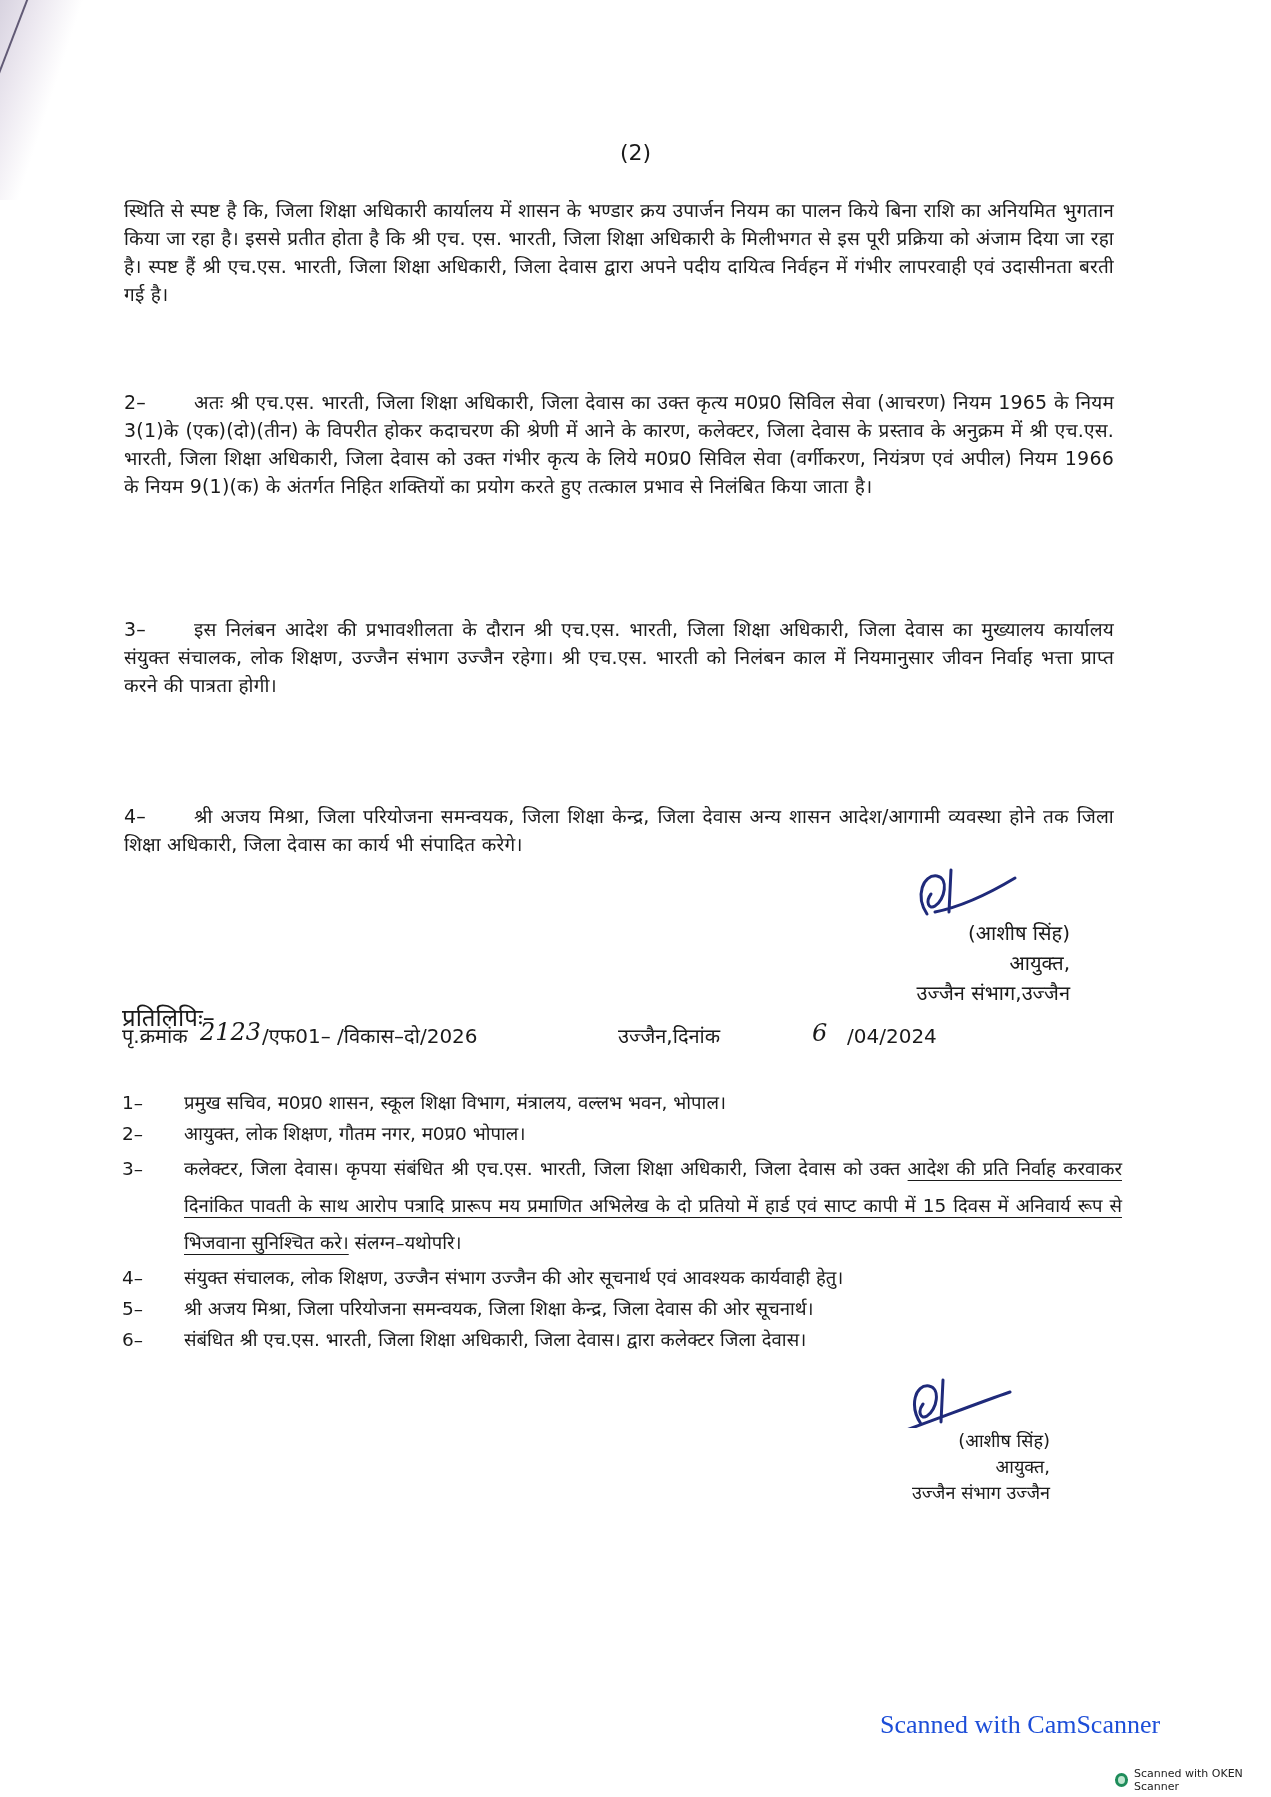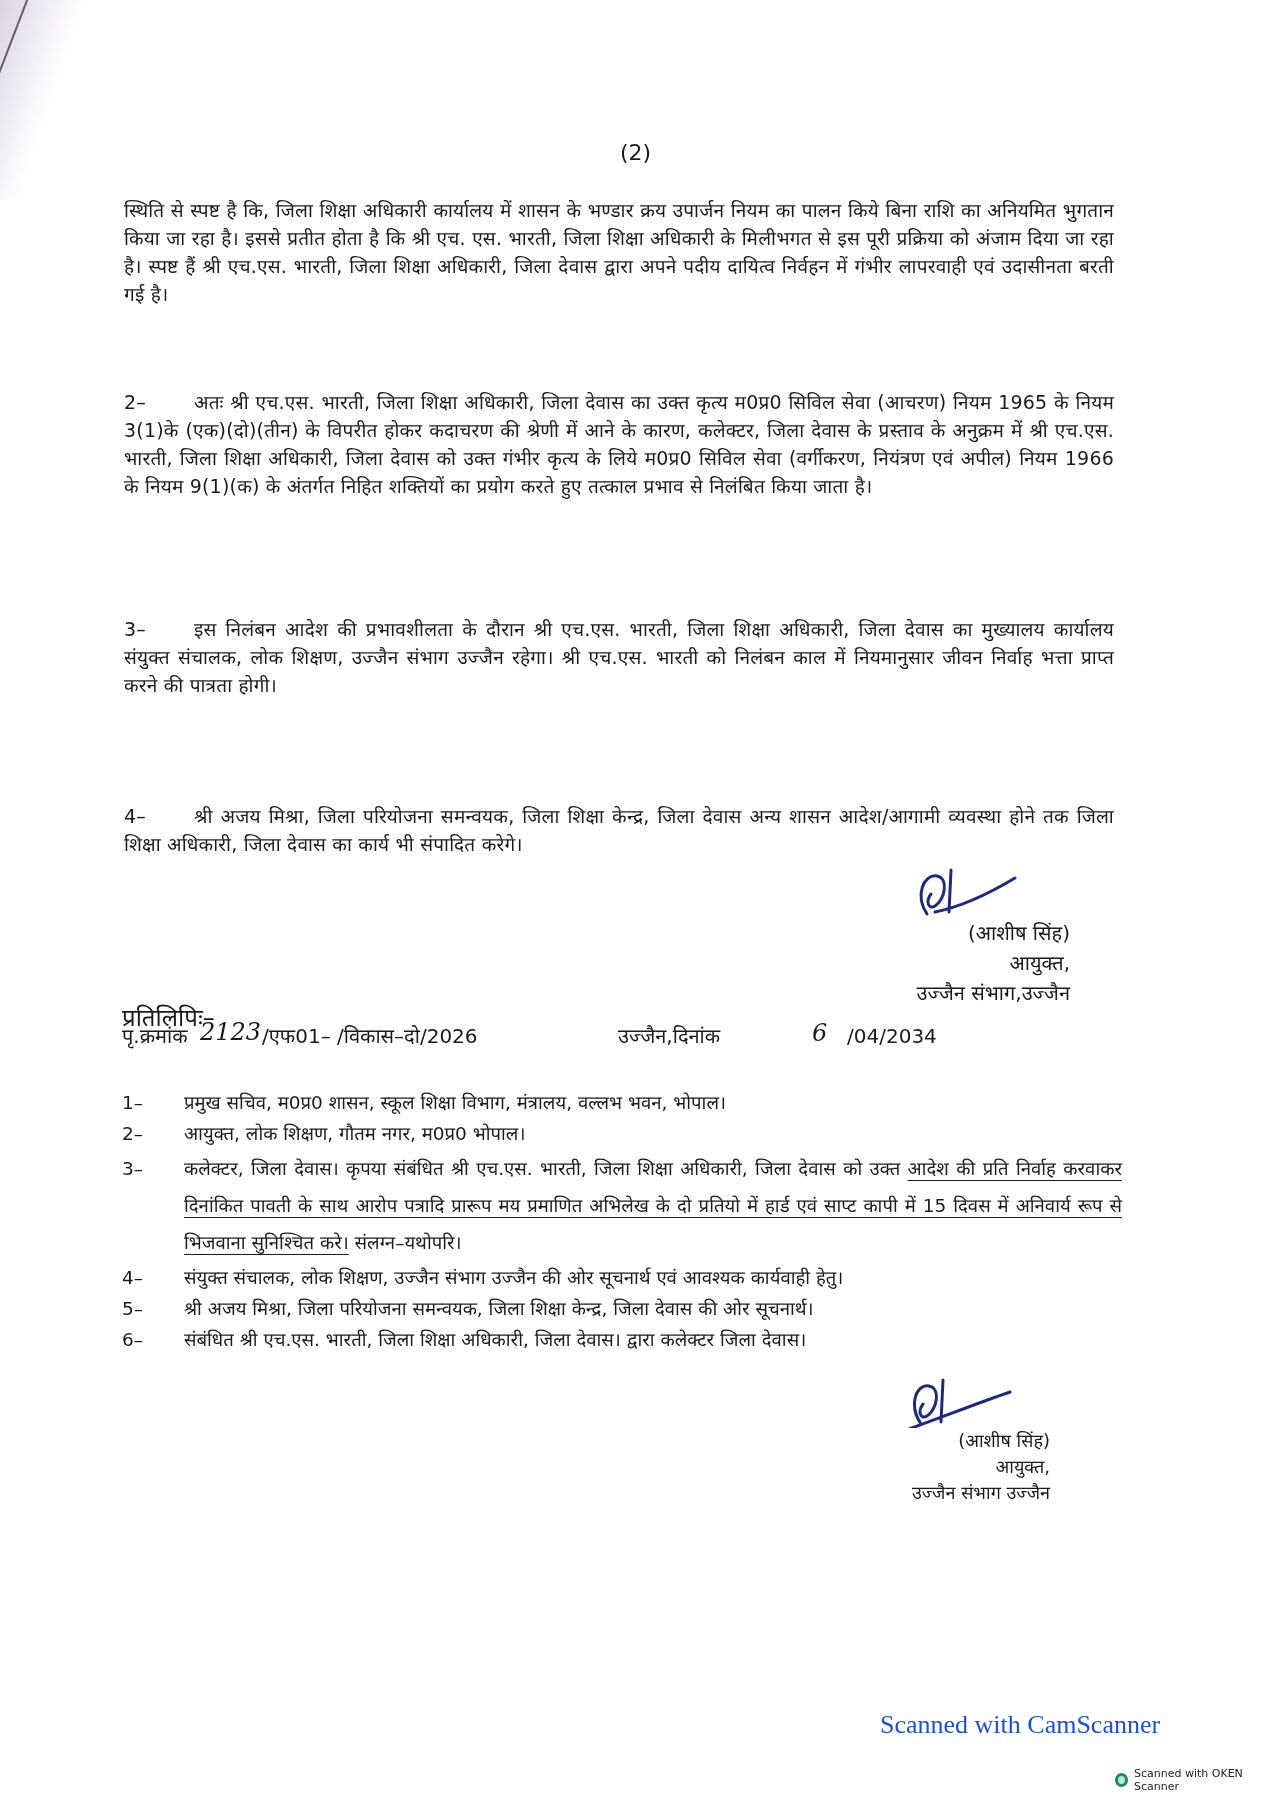--- a/index.html
+++ b/index.html
@@ -104,21 +104,21 @@
   <div>आयुक्त,</div>
   <div>उज्जैन संभाग,उज्जैन</div>
 </div>
 
 <div class="ref-line">
   <span style="left:0">पृ.क्रमांक</span>
   <span style="left:78px;top:-4px" class="handwritten">2123</span>
   <span style="left:140px">/एफ01–   /विकास–दो/2026</span>
   <span style="left:496px">उज्जैन,दिनांक</span>
   <span style="left:690px;top:-3px" class="handwritten">6</span>
-  <span style="left:725px">/04/2034</span>
+  <span style="left:725px">/04/2024</span>
 </div>
 
 <div class="copy-heading">प्रतिलिपिः–</div>
 
 <div class="copy-list">
   <div class="copy-item">
     <span class="num">1–</span>
     <span class="text">प्रमुख सचिव, म0प्र0 शासन, स्कूल शिक्षा विभाग, मंत्रालय, वल्लभ भवन, भोपाल।</span>
   </div>
   <div class="copy-item">

